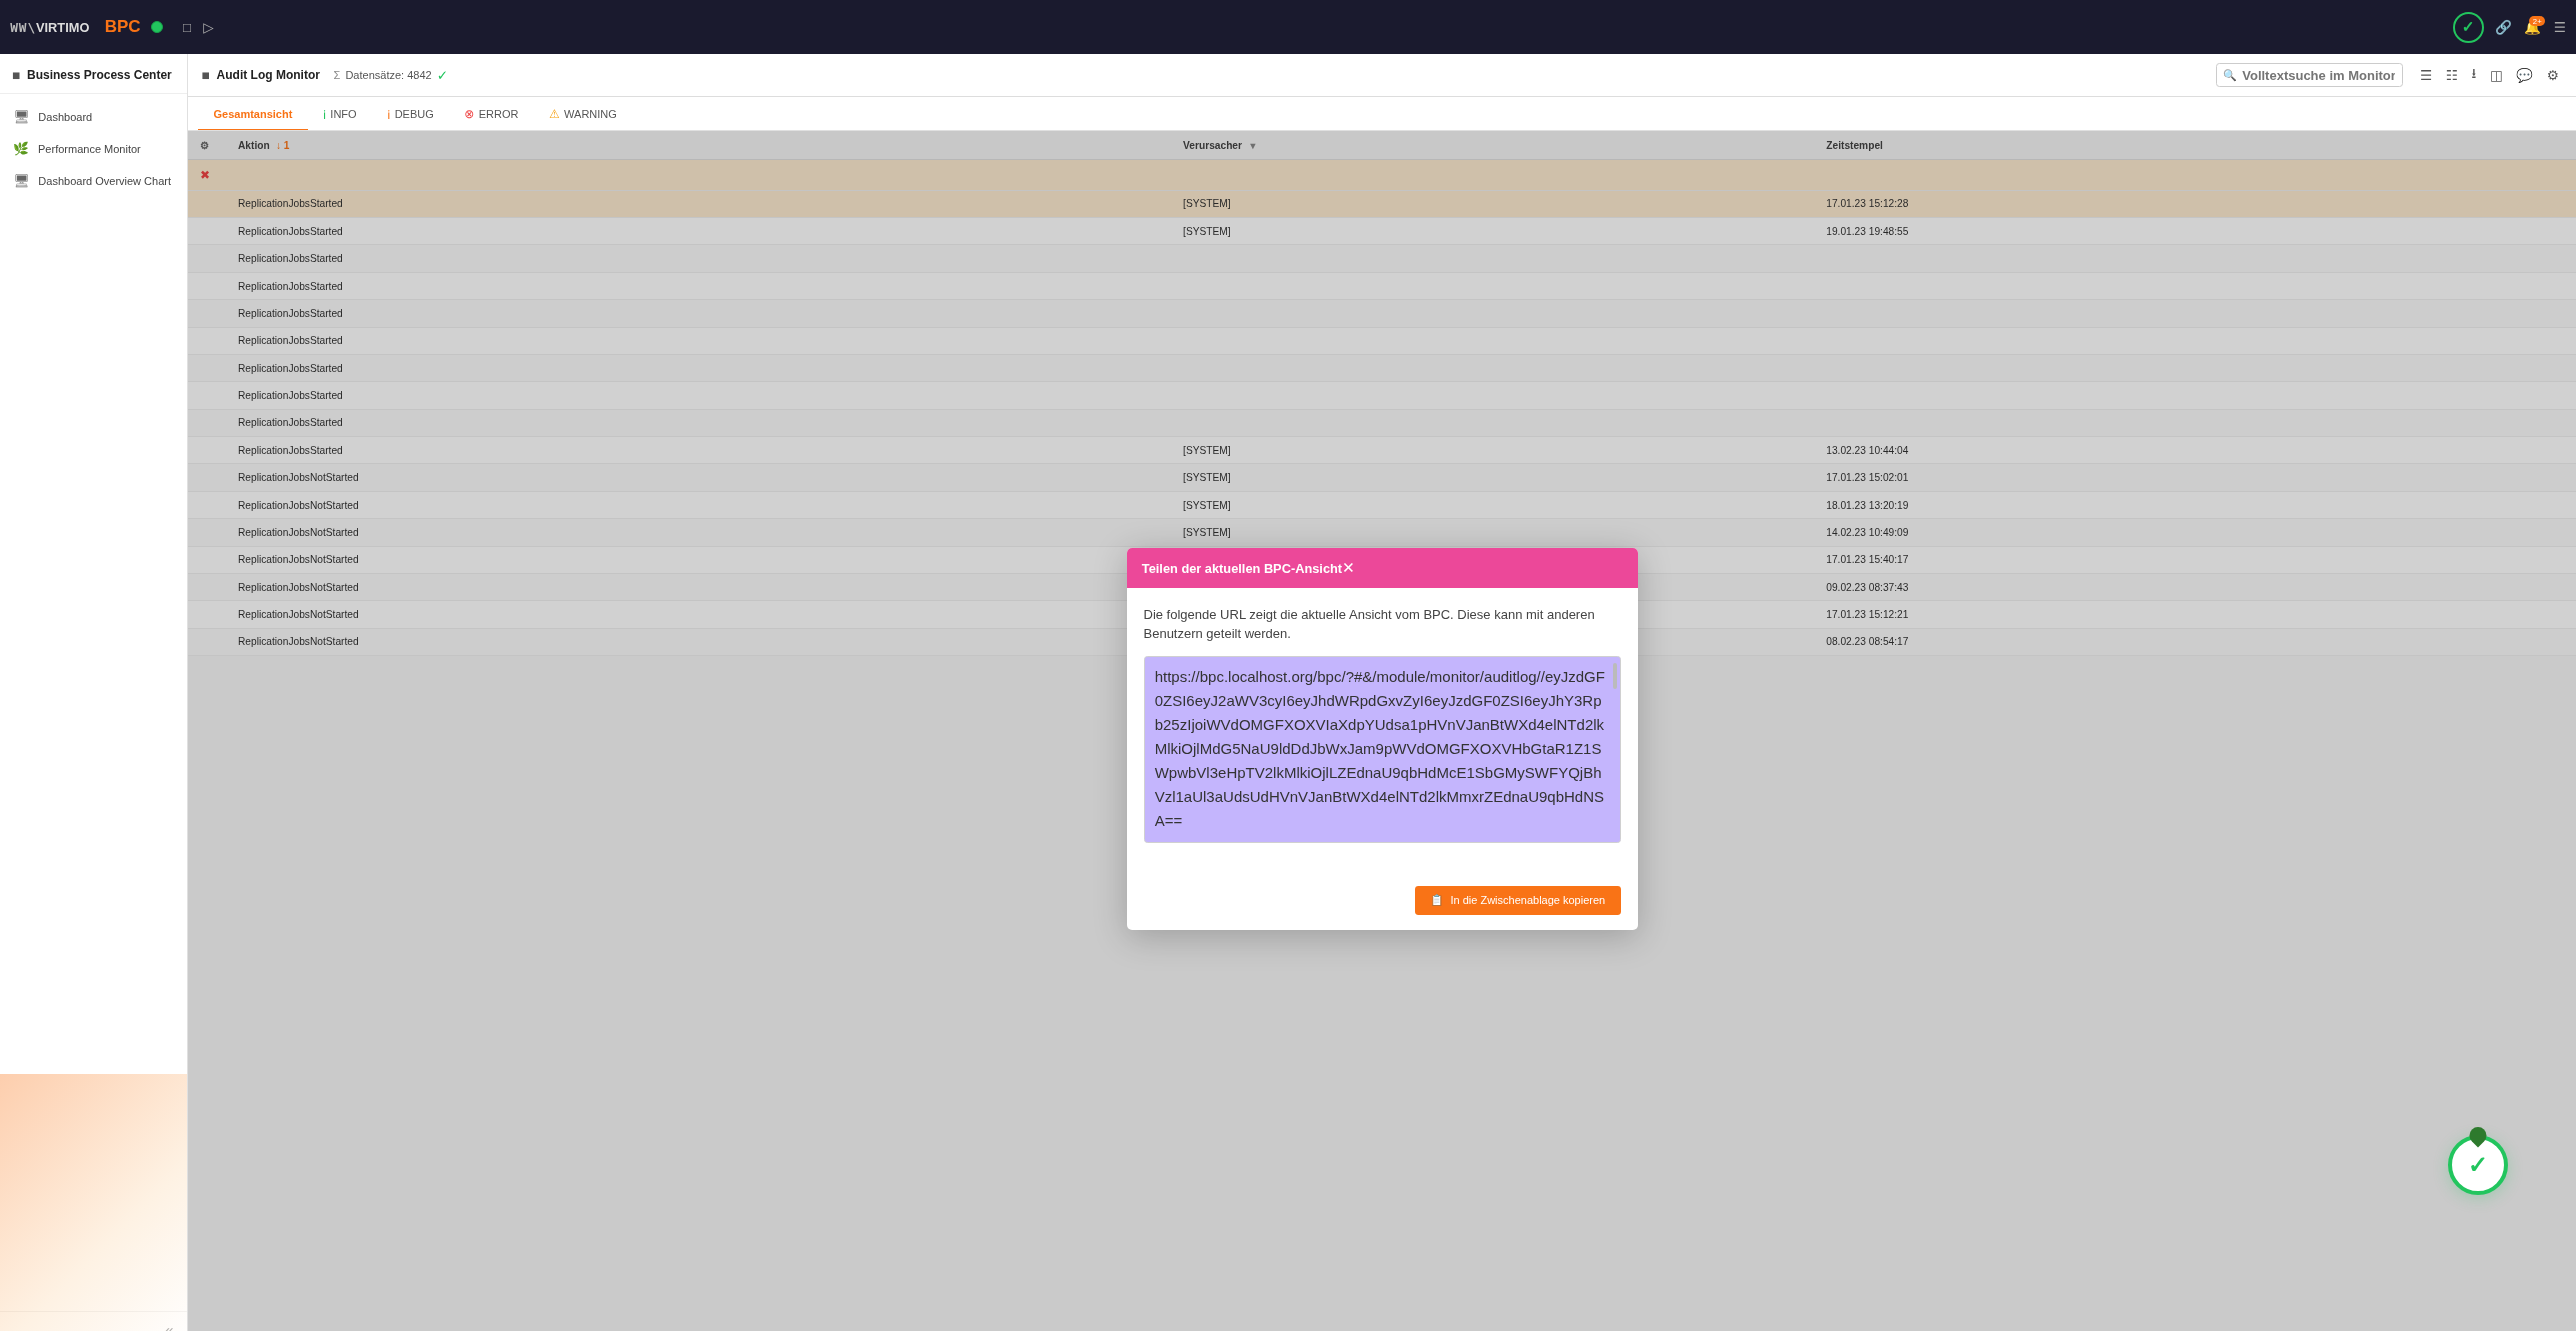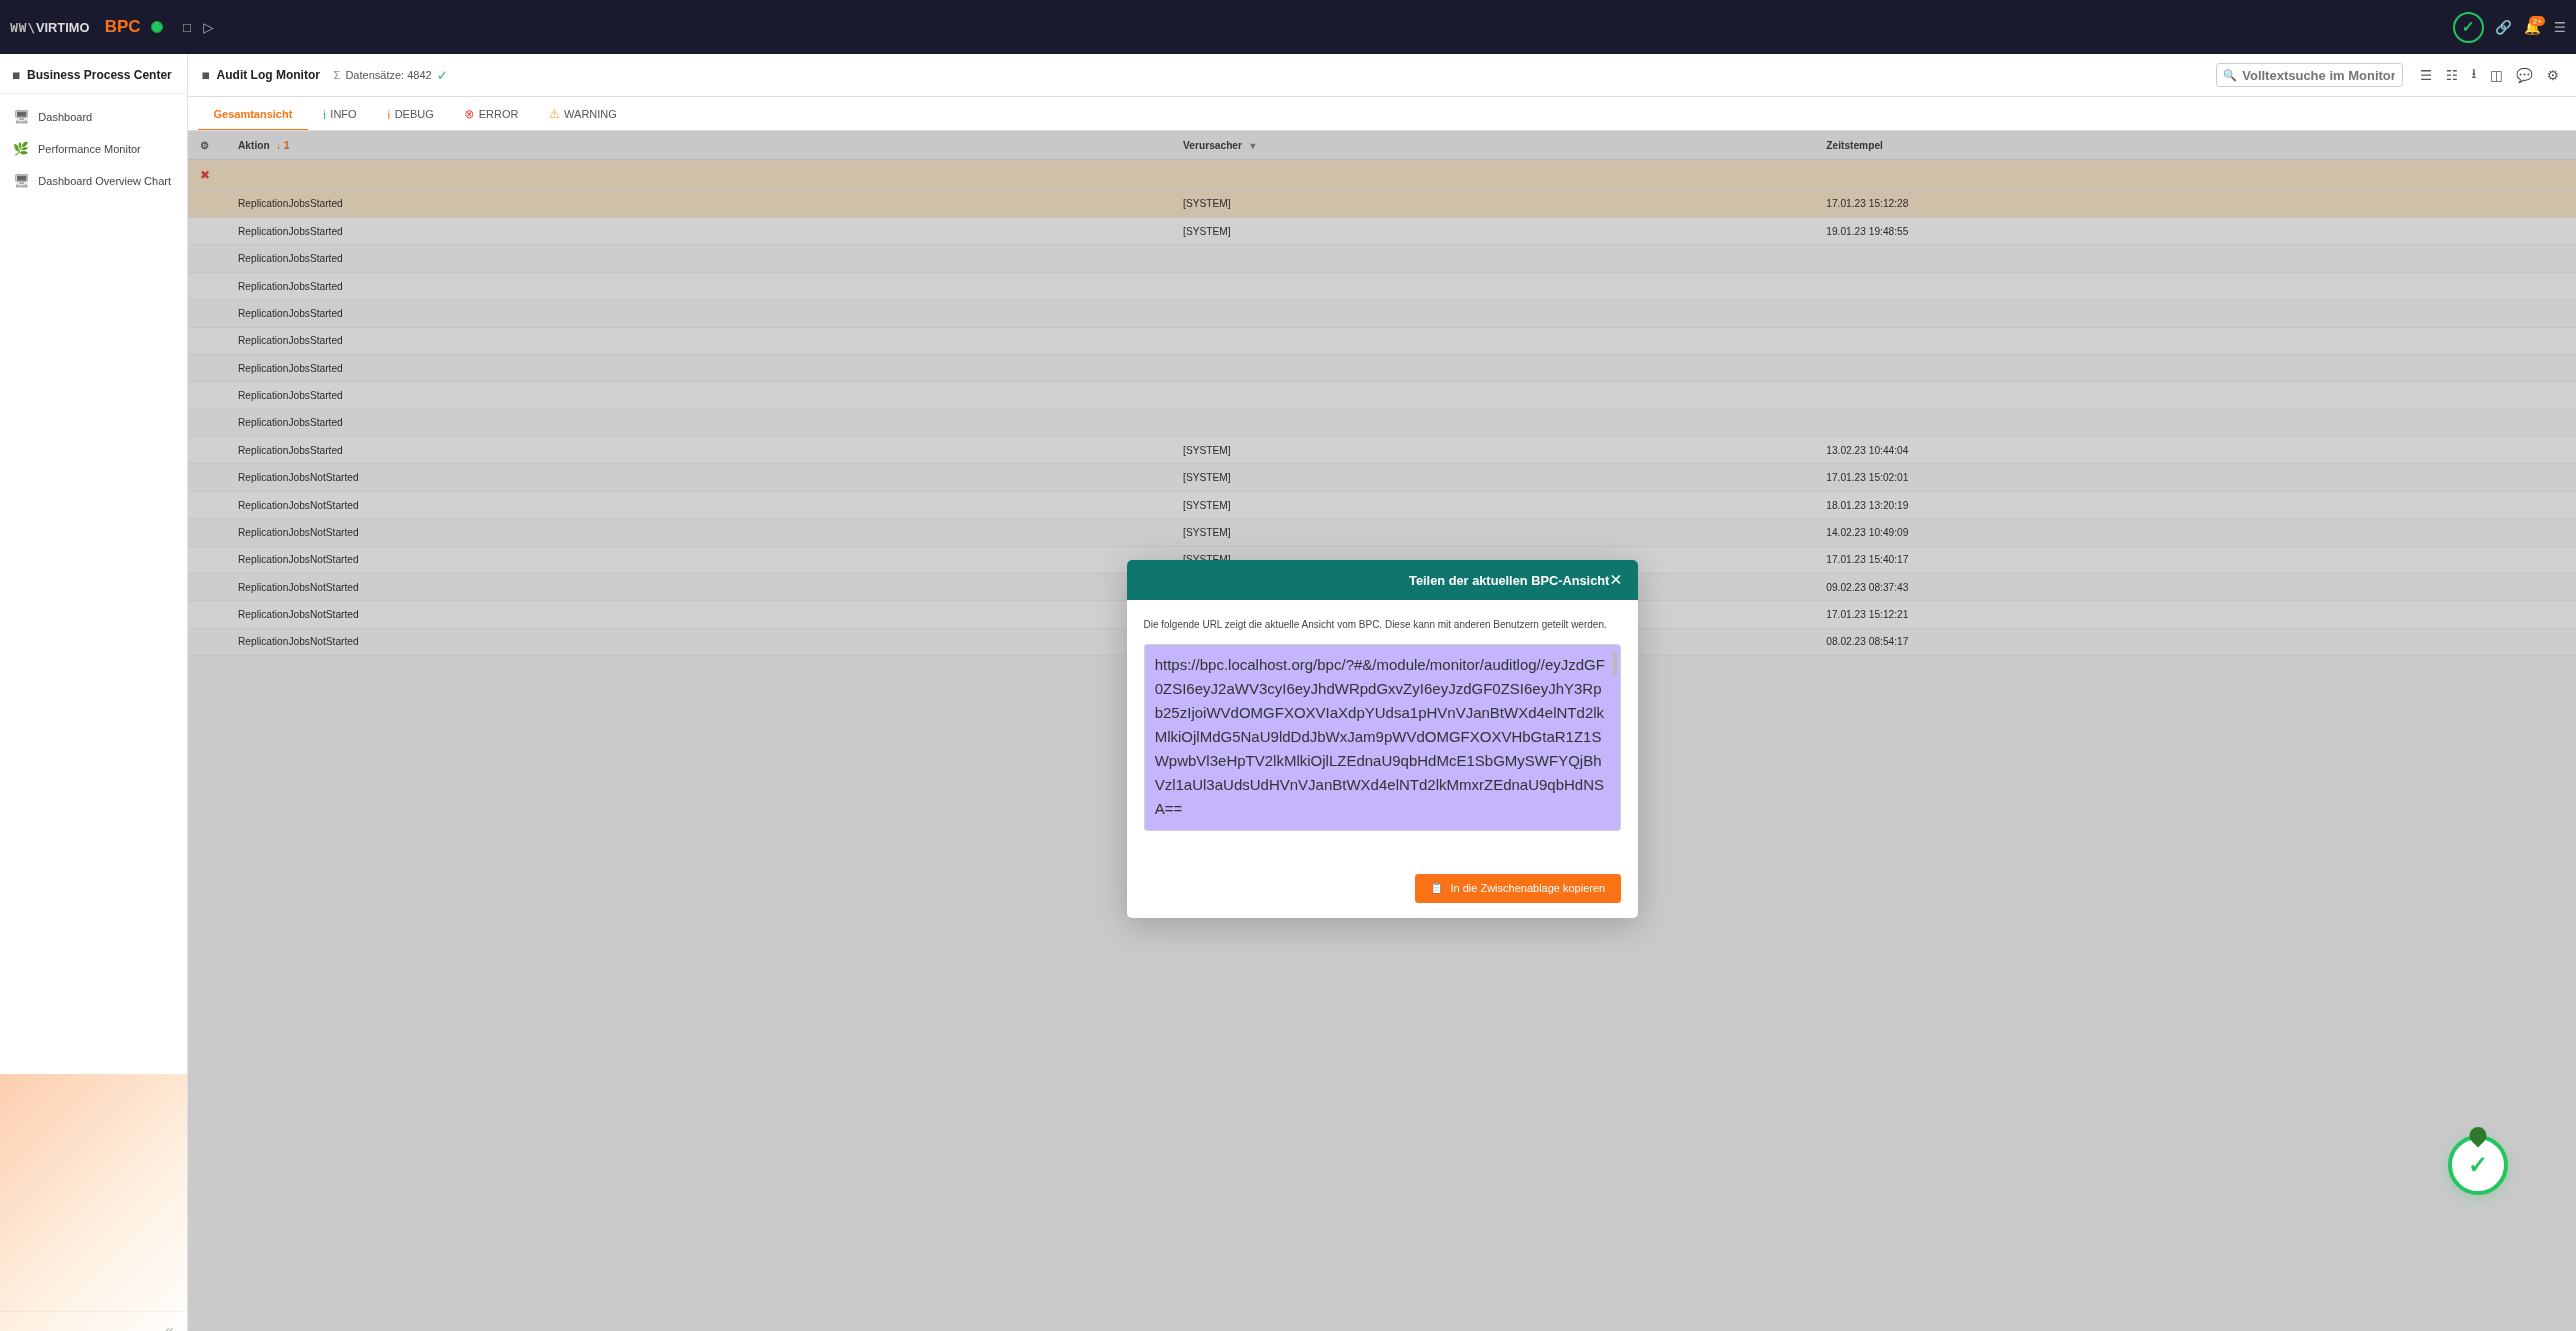--- a/index.html
+++ b/index.html
@@ -231,39 +231,39 @@
     }
     .modal {
       background: #fff;
       border-radius: 5.1px;
       box-shadow: 0 6.8px 34px rgba(0,0,0,0.22);
       width: 511px;
       max-width: 95%;
       overflow: hidden;
     }
     .modal-header {
-      background: #0f766e;
+      background: #ec4899;
       color: #fff;
       padding: 12px 15.3px;
       display: flex;
       align-items: center;
-      justify-content: flex-end;
+      justify-content: flex-start;
       font-weight: 600;
       font-size: 12.8px;
     }
     .modal-close {
       background: none; border: none; color: #fff;
       font-size: 15.3px; cursor: pointer; line-height: 1;
     }
     .modal-body {
       padding: 17px 17px 13.6px 17px;
     }
     .modal-desc {
       color: #444;
-      font-size: 10px;
+      font-size: 13px;
       line-height: 1.5;
       margin-bottom: 12px;
     }
     .modal-url-box {
       border: 0.9px solid #d0d0d0;
       border-radius: 3.4px;
       padding: 8.5px 10.2px;
       font-size: 15px;
       color: #333;
       background: #c4b5fd;

